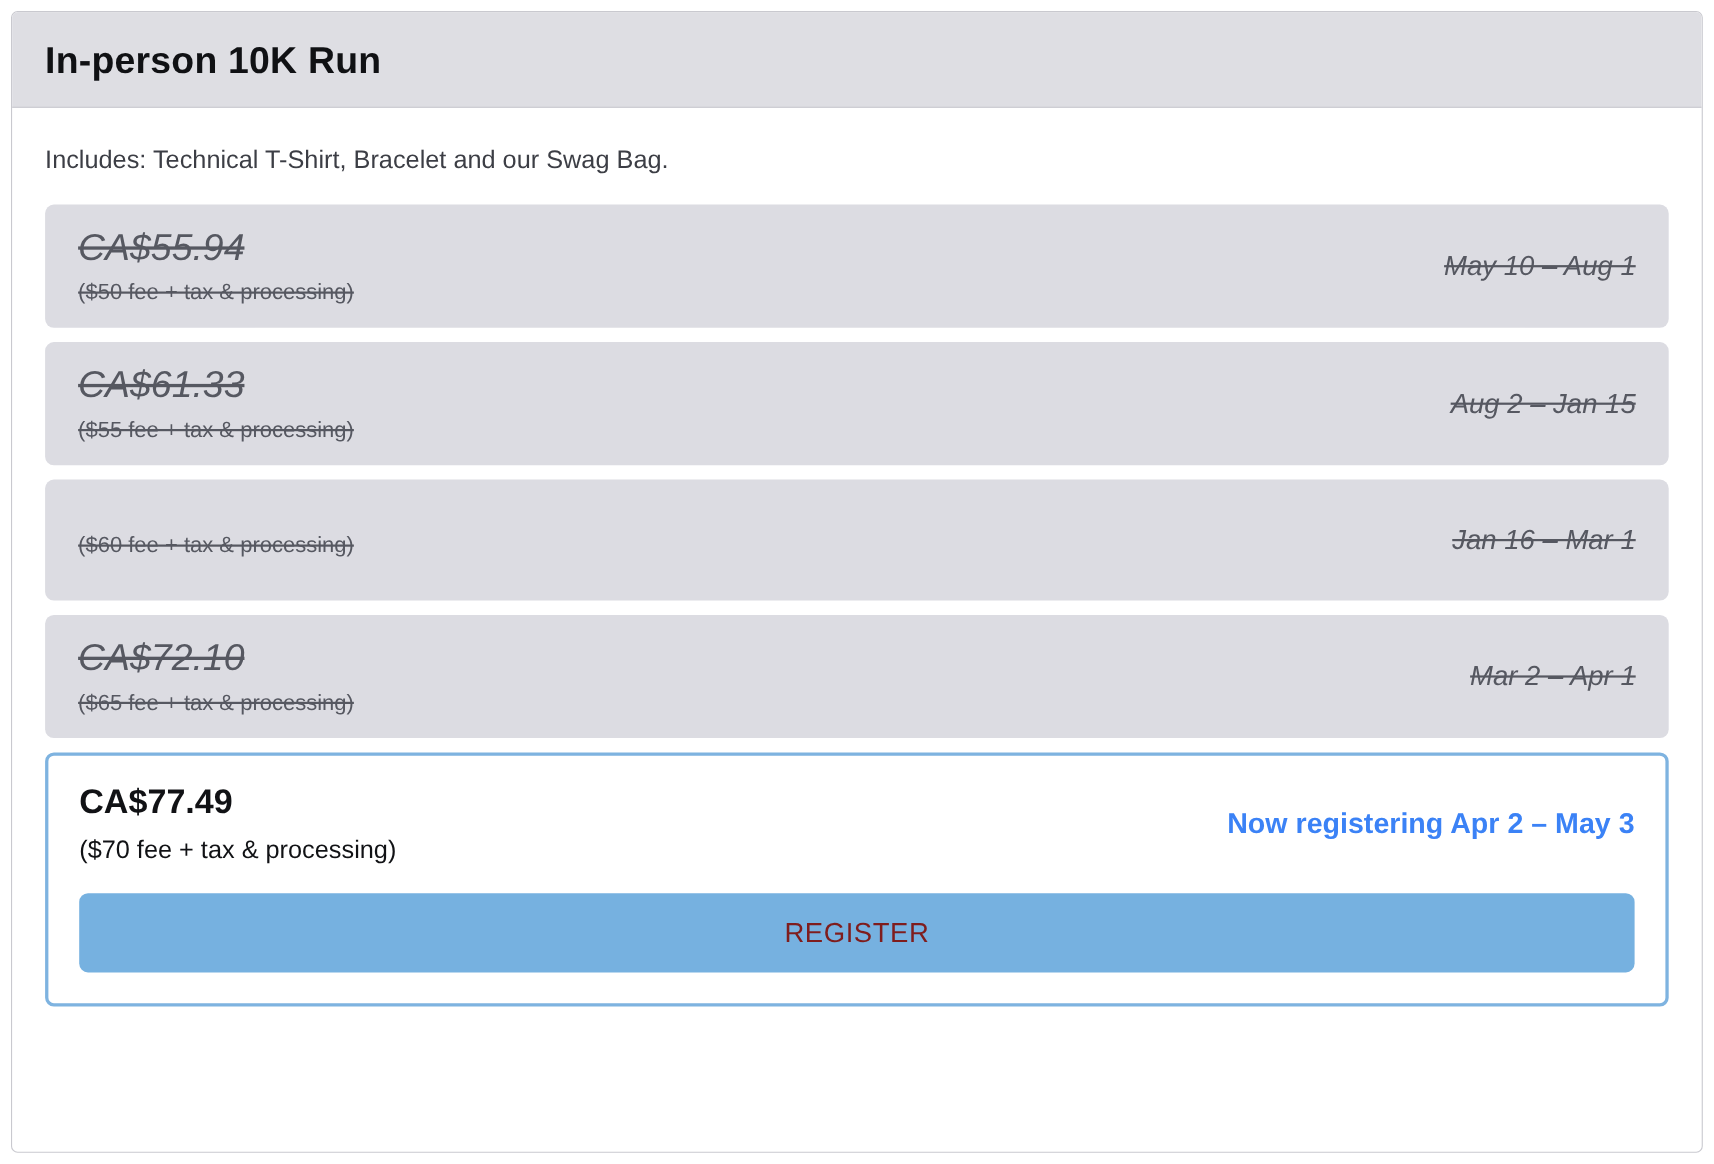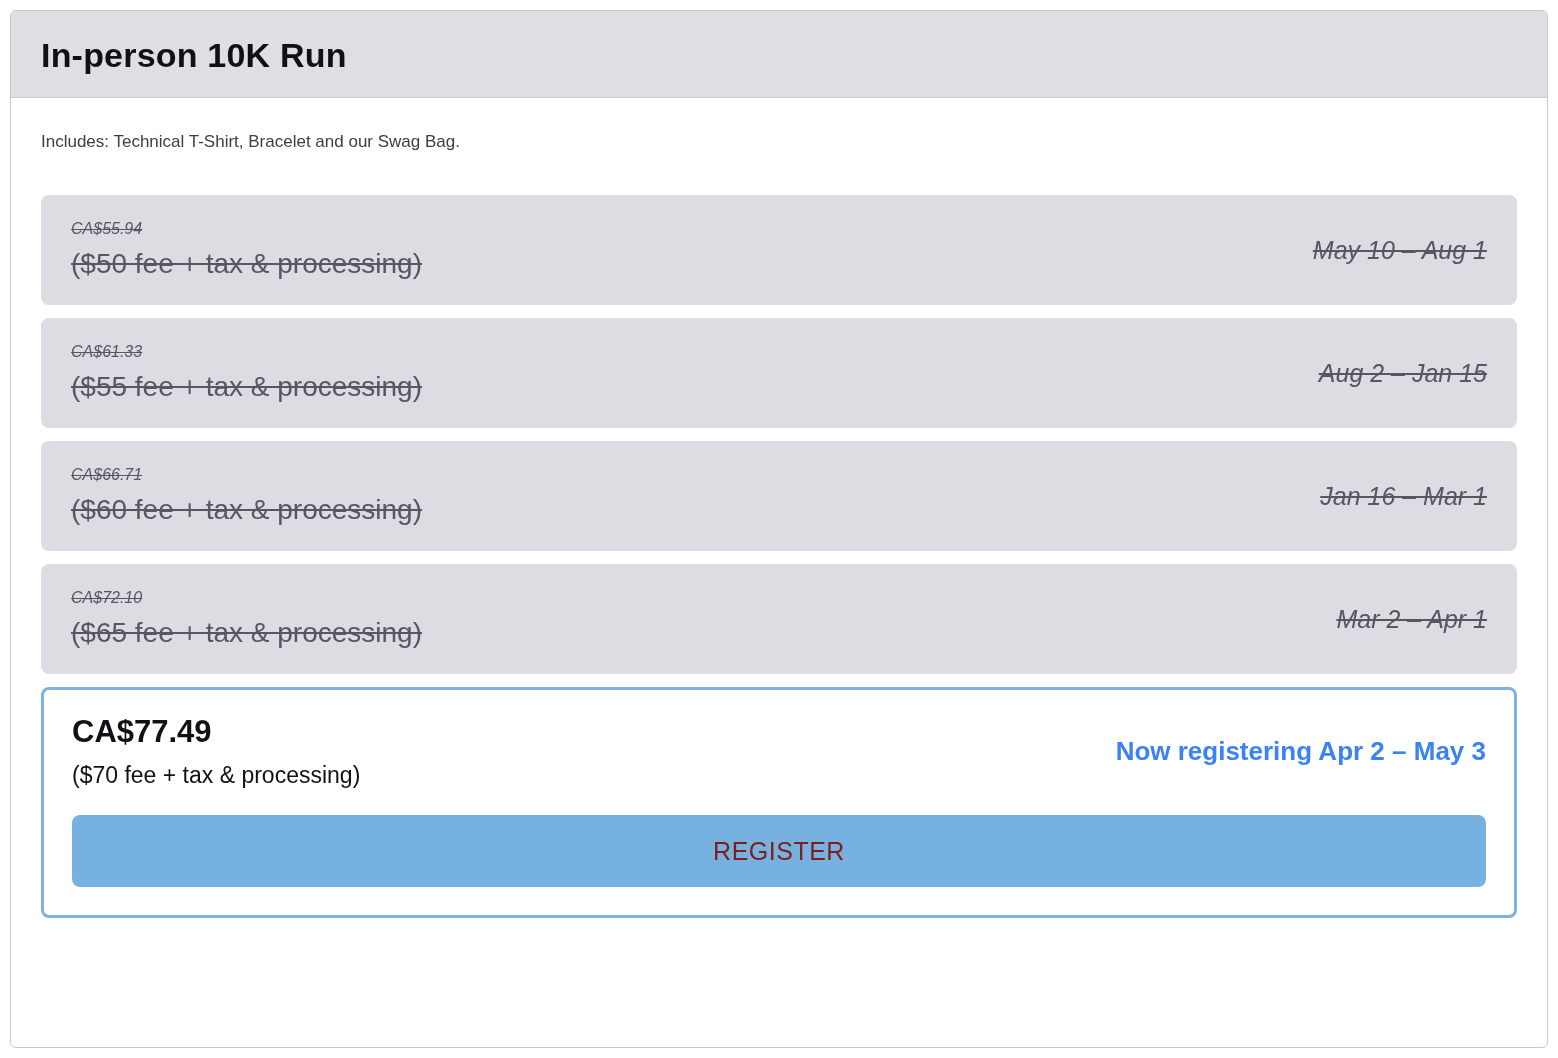--- a/index.html
+++ b/index.html
@@ -28,42 +28,42 @@
   .card-title {
     font-size: 34px;
     font-weight: 700;
     color: #101114;
     letter-spacing: 0.2px;
   }
   .card-body {
     padding: 34px 30px 30px 30px;
   }
   .includes {
-    font-size: 17px;
+    font-size: 23px;
     color: #3c3e45;
-    margin-bottom: 43px;
+    margin-bottom: 27px;
   }
   .tier {
     background: #dcdce2;
     border-radius: 8px;
     padding: 20px 30px;
     margin-bottom: 13px;
     min-height: 110px;
     display: flex;
     justify-content: space-between;
     align-items: center;
     color: #565861;
   }
   .tier .price-block { display: flex; flex-direction: column; }
   .tier .price {
-    font-size: 16px;
+    font-size: 34px;
     font-style: italic;
   }
   .tier .fee {
-    font-size: 28px;
+    font-size: 20px;
     margin-top: 10px;
   }
   .tier .dates {
     font-size: 25px;
     font-style: italic;
     text-align: center;
   }
   .tier.past .price,
   .tier.past .fee,
   .tier.past .dates {
@@ -141,21 +141,20 @@
     <div class="tier past">
       <div class="price-block">
         <span class="price">CA$61.33</span>
         <span class="fee">($55 fee + tax &amp; processing)</span>
       </div>
       <div class="dates">Aug 2 – Jan 15</div>
     </div>
 
     <div class="tier past">
       <div class="price-block">
-        <span class="price">CA$66.71</span>
         <span class="fee">($60 fee + tax &amp; processing)</span>
       </div>
       <div class="dates">Jan 16 – Mar 1</div>
     </div>
 
     <div class="tier past">
       <div class="price-block">
         <span class="price">CA$72.10</span>
         <span class="fee">($65 fee + tax &amp; processing)</span>
       </div>

